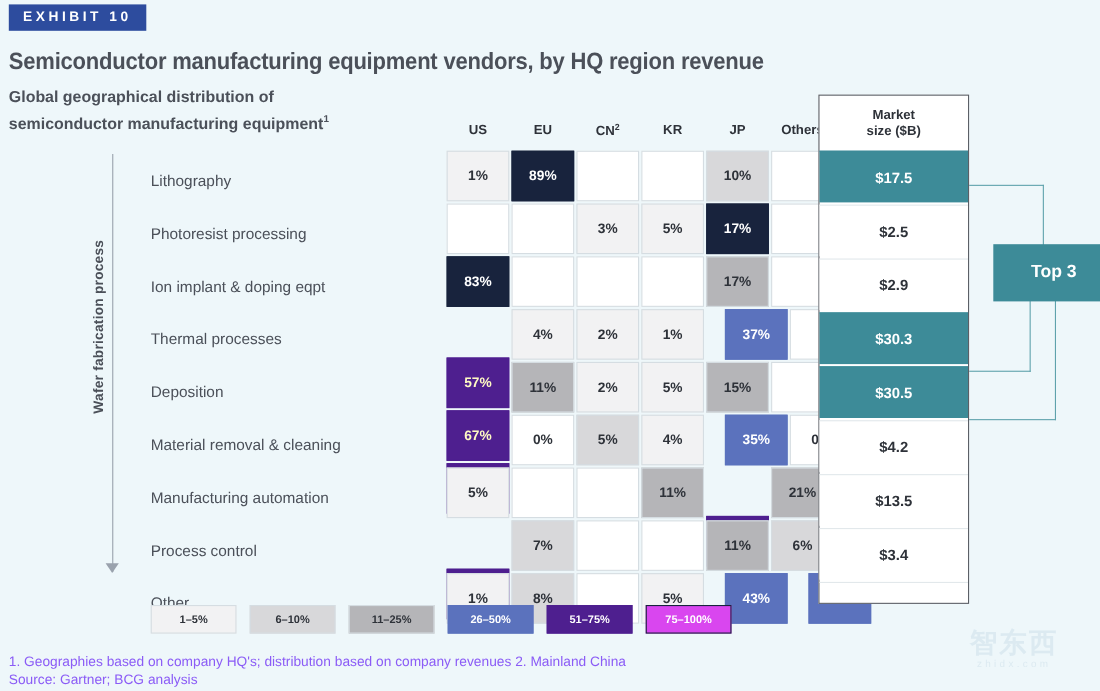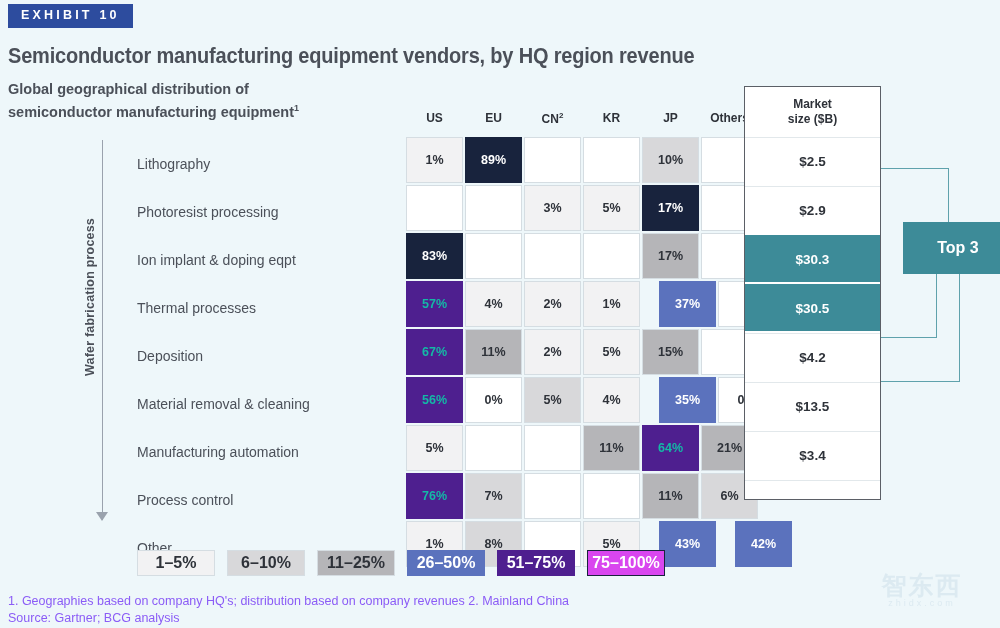--- a/index.html
+++ b/index.html
@@ -86,21 +86,21 @@
     background:#ffffff;
     display:flex;align-items:center;justify-content:center;
     font-size:12.5px;font-weight:bold;
     color:#2e3239;
   }
   .cell.b0{background:#ffffff;}
   .cell.b1{background:#f2f2f3;}
   .cell.b2{background:#d8d8da;}
   .cell.b3{background:#b5b5b8;}
   .cell.b4{background:#5b72bd;color:#ffffff;border-color:#5b72bd;margin-left:17px;}
-  .cell.b5{background:#4e1f8f;color:#14b8a6;border-color:#4e1f8f;}
+  .cell.b5{background:#4e1f8f;color:#fef9c3;border-color:#4e1f8f;margin-top:44px;}
   .cell.b6{background:#18233d;color:#ffffff;border-color:#18233d;}
 
   
   .market-col{
     position:absolute;left:744px;top:86px;
     width:137px;
     border:1.6px solid #5b5f66;
     background:#ffffff;
     box-sizing:border-box;
   }
@@ -133,21 +133,21 @@
   }
   .conn{position:absolute;background:none;border:0;}
   .conn.h{height:1.4px;background:#5fa2ac;}
   .conn.v{width:1.4px;background:#5fa2ac;}
 
   
   .legend{position:absolute;left:137px;top:550px;display:flex;}
   .legend-item{
     width:78px;height:26px;margin-right:12px;
     display:flex;align-items:center;justify-content:center;
-    font-size:16px;font-weight:bold;
+    font-size:10px;font-weight:bold;
     box-sizing:border-box;
     border:1px solid #d5dde2;
   }
   .legend-item.b1{background:#f2f2f3;color:#2e3239;}
   .legend-item.b2{background:#d8d8da;color:#2e3239;}
   .legend-item.b3{background:#b5b5b8;color:#2e3239;}
   .legend-item.b4{background:#5b72bd;color:#ffffff;border-color:#5b72bd;}
   .legend-item.b5{background:#4e1f8f;color:#ffffff;border-color:#4e1f8f;}
   .legend-item.b6{background:#d946ef;color:#ffffff;border-color:#18233d;}
 
@@ -285,20 +285,21 @@
   </div>
 
   <div class="market-col">
     <div class="market-head">
       <span>
         <span>Market</span><br>
         <span>size ($B)</span>
       </span>
     </div>
     <div id="market-body">
+        <div class="market-cell teal">$17.5</div>
         <div class="market-cell">$2.5</div>
         <div class="market-cell">$2.9</div>
         <div class="market-cell teal">$30.3</div>
         <div class="market-cell teal">$30.5</div>
         <div class="market-cell">$4.2</div>
         <div class="market-cell">$13.5</div>
         <div class="market-cell">$3.4</div>
       </div>
     <div class="market-foot"></div>
   </div>

